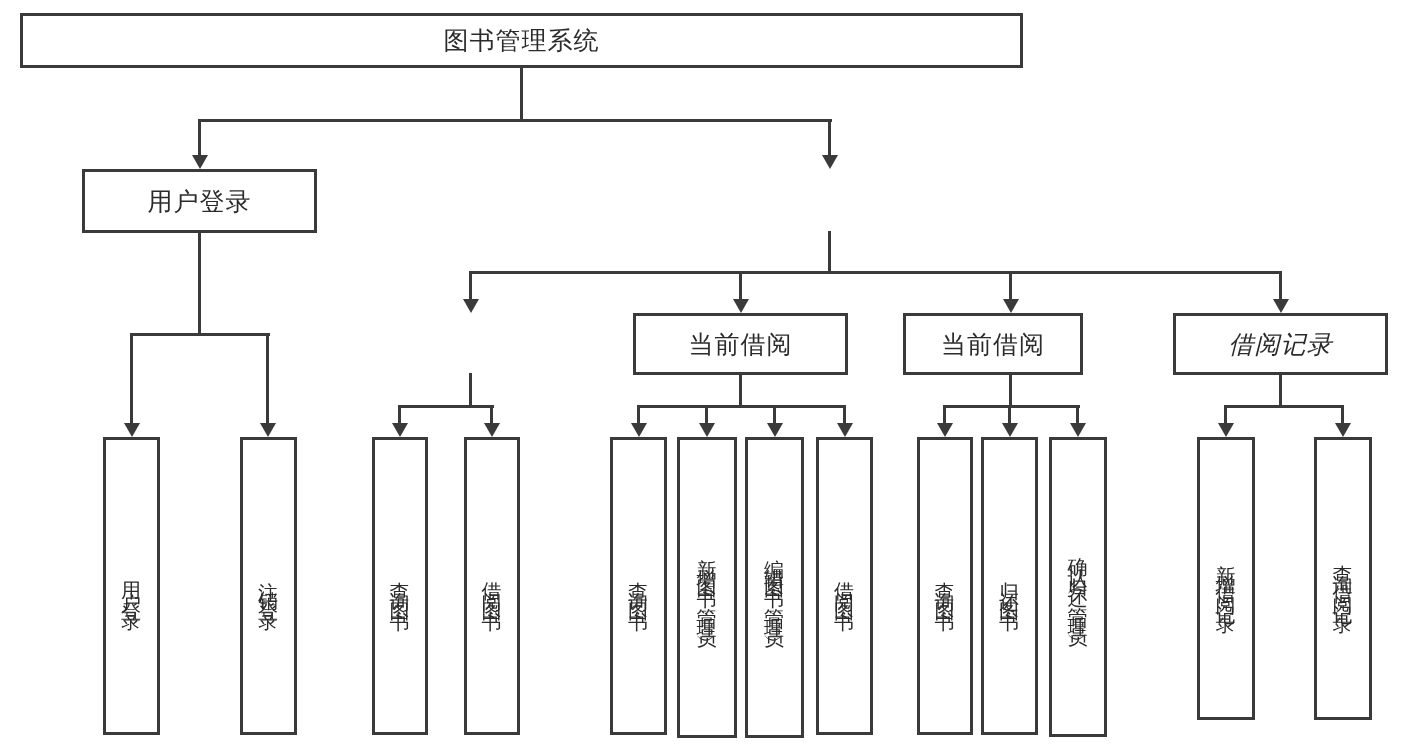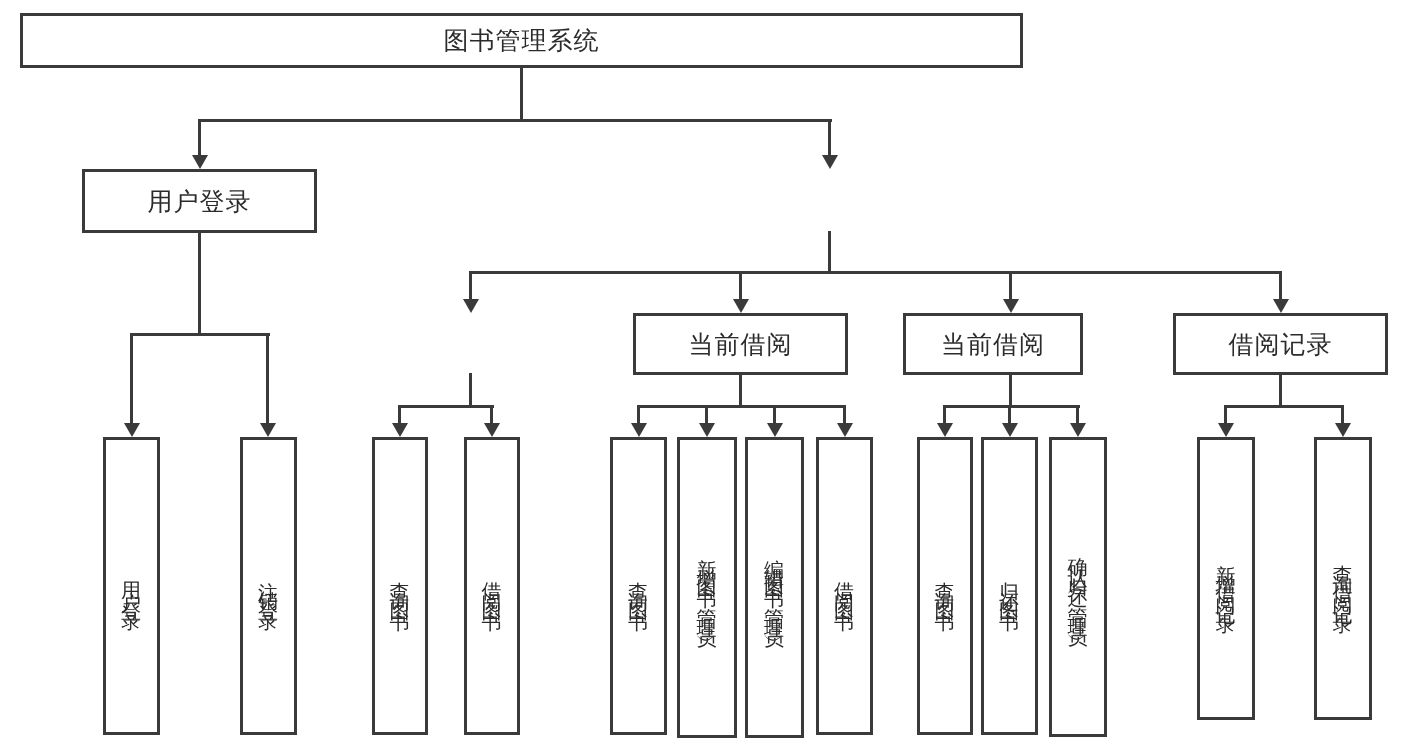--- a/index.html
+++ b/index.html
@@ -66,21 +66,21 @@
 <body>
 
 <div id="canvas">
 
   <div class="box" style="left:20px; top:13px; width:1003px; height:55px;">图书管理系统</div>
 
   <div class="box" style="left:82px; top:169px; width:235px; height:64px;">用户登录</div>
 
   <div class="box" style="left:633px; top:313px; width:215px; height:62px;">当前借阅</div>
   <div class="box" style="left:903px; top:313px; width:180px; height:62px;">当前借阅</div>
-  <div class="box" style="left:1173px; top:313px; width:215px; height:62px;">借阅记录</div>
+  <div class="box" style="left:1173px; top:313px; width:215px; height:62px;font-style:italic;">借阅记录</div>
 
   <div class="vbox" style="left:103px; top:437px; width:57px; height:298px;">
       <span>用户登录</span>
     </div>
   <div class="vbox" style="left:240px; top:437px; width:57px; height:298px;">
       <span>注销登录</span>
     </div>
 
   <div class="vbox" style="left:372px; top:437px; width:56px; height:298px;">
       <span>查询图书</span>

